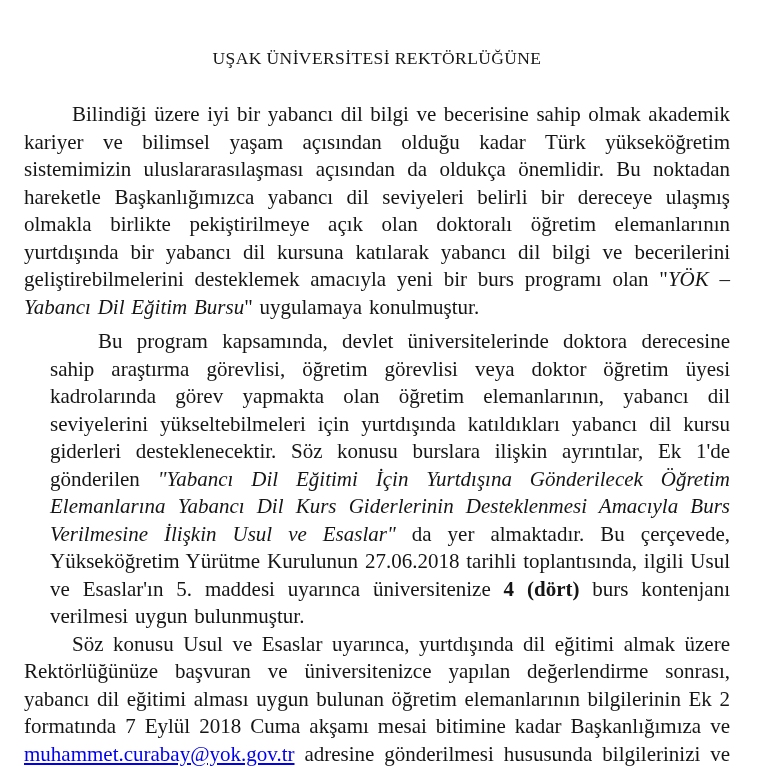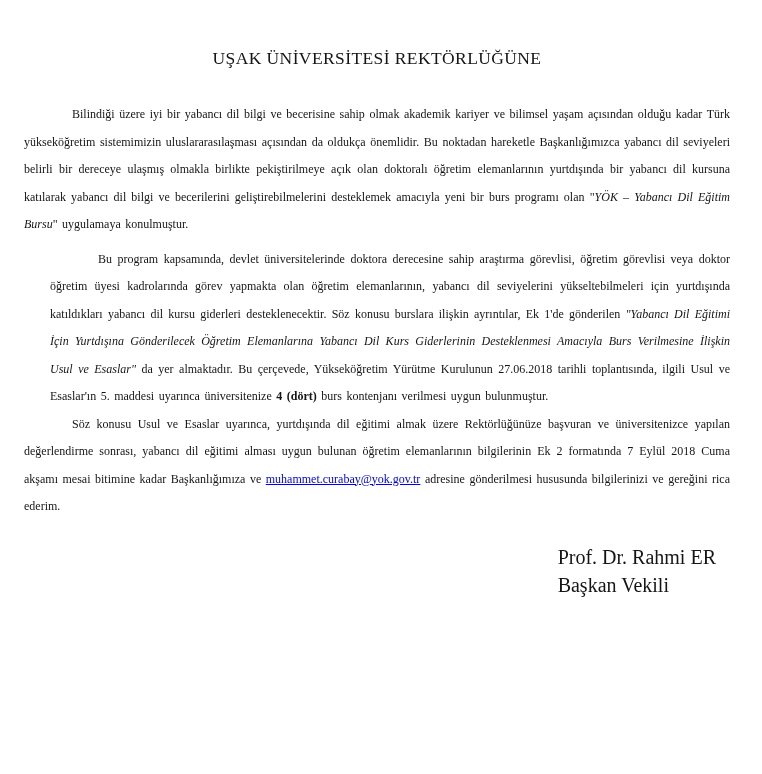--- a/index.html
+++ b/index.html
@@ -23,21 +23,21 @@
   .doc-title {
     text-align: center;
     font-size: 17.5px;
     line-height: 24px;
     letter-spacing: 0.4px;
     white-space: nowrap;
   }
   .para {
     margin: 0;
     text-align: justify;
-    font-size: 12px;
+    font-size: 21px;
     line-height: 27.5px;
     text-indent: 48px;
     word-spacing: 1.5px;
   }
   .para-1 { margin-top: 31px; }
   .para-2 { margin-top: 7px; margin-left: 26px; }
   .para-3 { }
   .seg-normal { font-style: normal; font-weight: normal; }
   .seg-italic { font-style: italic; }
   .seg-bold   { font-weight: bold; }

